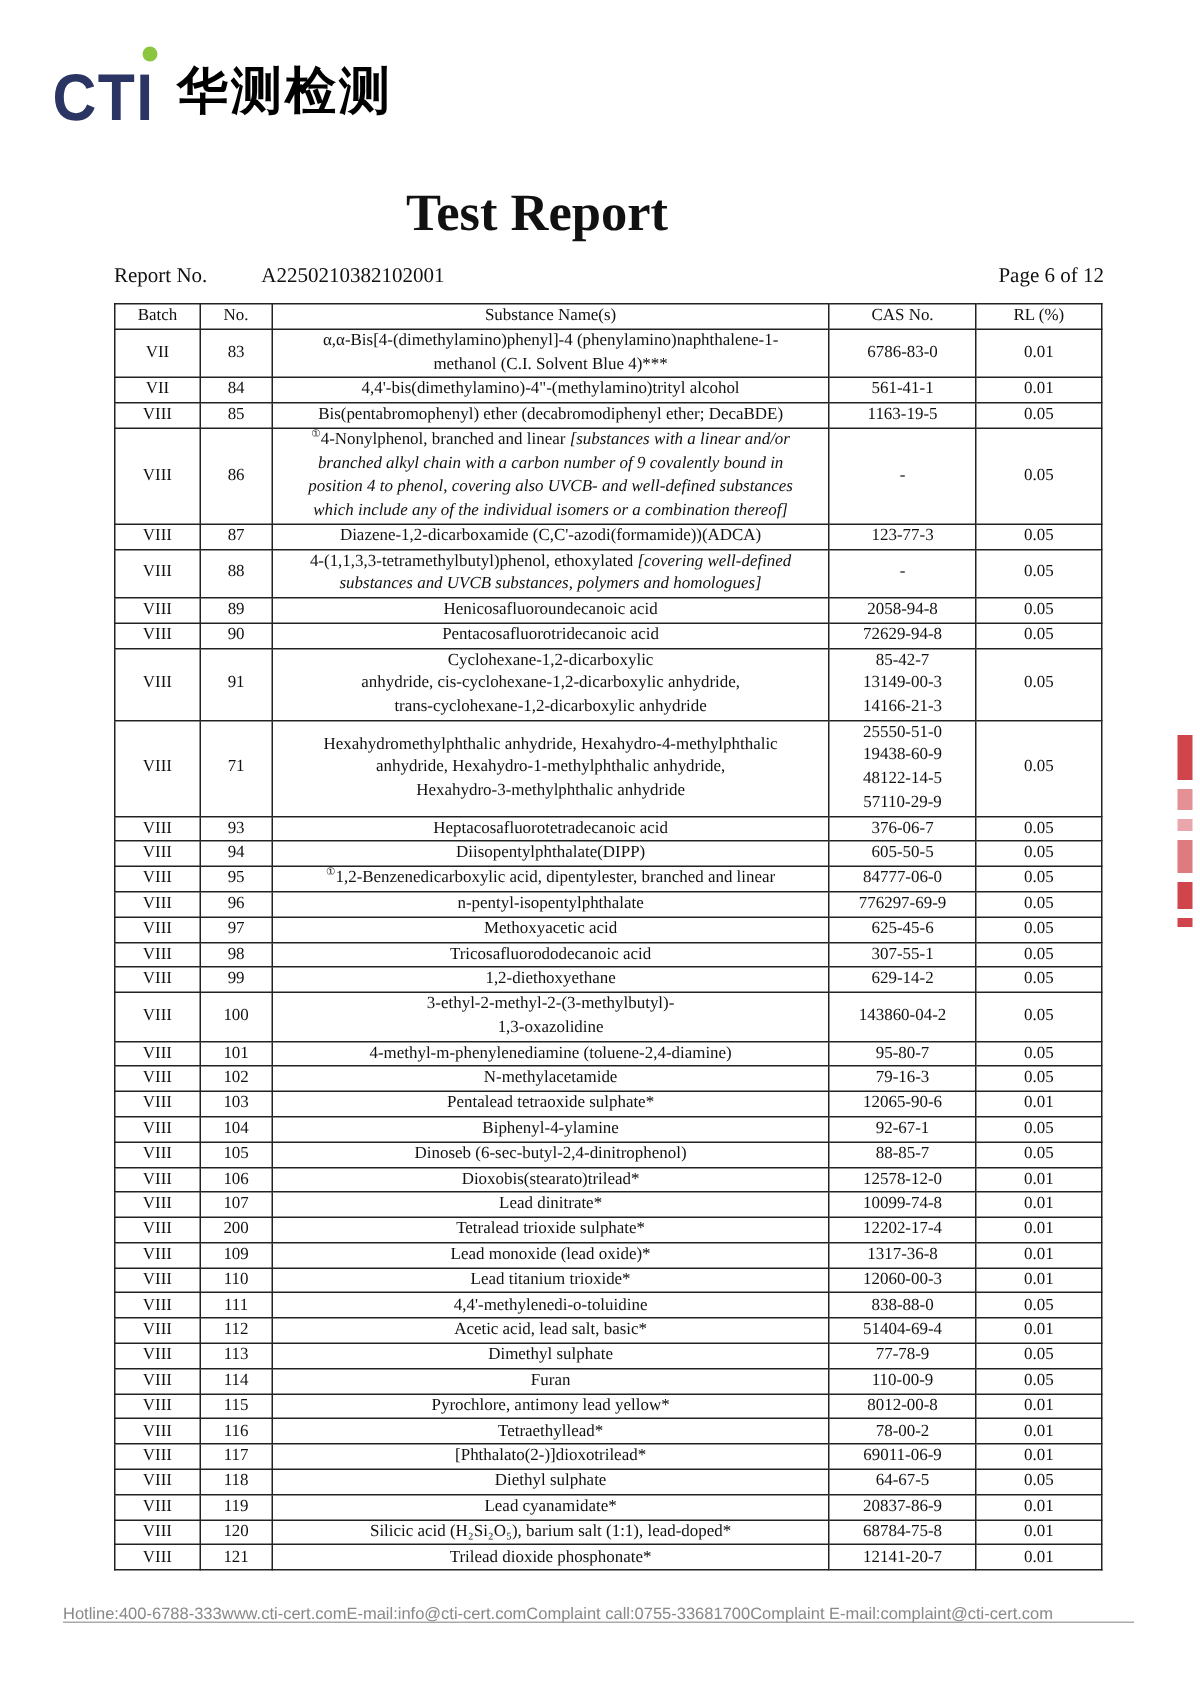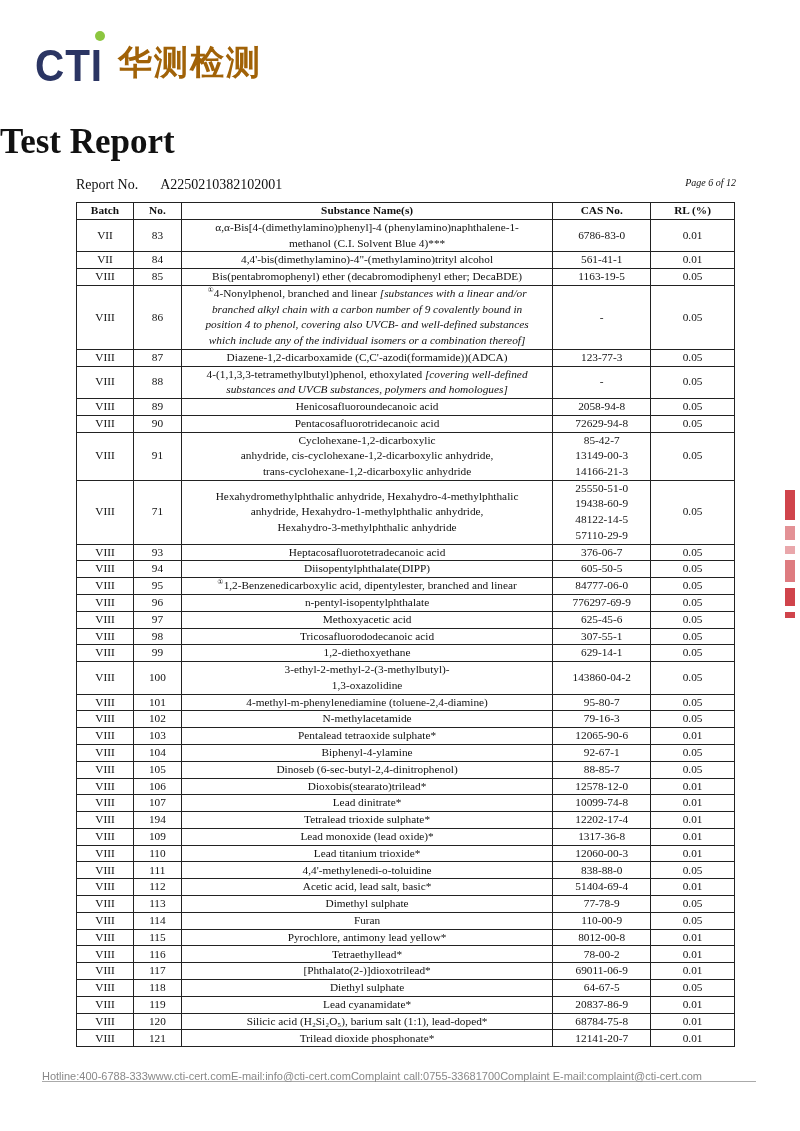--- a/index.html
+++ b/index.html
@@ -1,27 +1,27 @@
 <!DOCTYPE html>
 <html><head>
 <meta charset="utf-8">
 <style>
   html, body { margin:0; padding:0; background:#ffffff; }
   body { width:800px; height:1131px; position:relative; overflow:hidden; font-family:"Liberation Serif", serif; color:#111; }
   .logo { position:absolute; left:35px; top:38px; height:50px; display:flex; align-items:flex-end; }
   .logo-cti { font-family:"Liberation Sans", sans-serif; font-weight:bold; font-size:44px; color:#2b3563; letter-spacing:1px; line-height:44px; position:relative; transform:scaleX(0.92); transform-origin:left; }
   .logo-dot { position:absolute; left:95px; top:31px; width:10px; height:10px; border-radius:50%; background:#8cc63f; }
-  .logo-cn { position:absolute; left:118px; top:42px; font-family:Liberation Sans, sans-serif; font-weight:bold; font-size:34px; color:#a16207; letter-spacing:2px; line-height:40px; }
-  .title { position:absolute; left:0; width:716px; top:122px; font-family:"Liberation Serif", serif; font-weight:bold; font-size:35px; line-height:40px; }
+  .logo-cn { position:absolute; left:118px; top:42px; font-family:Liberation Serif, serif; font-weight:bold; font-size:34px; color:#000000; letter-spacing:2px; line-height:40px; }
+  .title { position:absolute; left:0; width:716px; top:122px; text-align:center; font-family:"Liberation Serif", serif; font-weight:bold; font-size:35px; line-height:40px; }
   .report-line { position:absolute; left:76px; top:177px; font-size:14px; }
-  .report-line .no { margin-left:22px; }
-  .page-line { position:absolute; right:64px; top:177px; font-size:10px;font-style:italic; }
+  .report-line .no { margin-left:36px; }
+  .page-line { position:absolute; right:64px; top:177px; font-size:14px; }
   table { position:absolute; left:76px; top:202px; width:659px; border-collapse:collapse; font-family:"Liberation Serif", serif; font-size:11.3px; }
   td, th { border:1px solid #222; text-align:center; vertical-align:middle; padding:0 4px; line-height:15.7px; }
-  th { font-weight:bold; height:16px; }
+  th { font-weight:normal; height:16px; }
   td { height:15.8px; }
   col.c1 { width:57px; } col.c2 { width:48px; } col.c3 { width:372px; } col.c4 { width:98px; } col.c5 { width:84px; }
   .sup { font-size:7px; vertical-align:super; line-height:0; }
   .it { font-style:italic; }
   .stamp { position:absolute; left:785px; top:490px; width:16px; height:150px; }
   .stamp span { display:block; width:10px; background:#c8232c; margin-bottom:6px; opacity:0.85; }
   .footer-rule { position:absolute; left:42px; top:1081px; width:714px; height:1px; background:#aaa; }
   .footer { position:absolute; left:42px; top:1070px; width:720px; font-family:"Liberation Sans", sans-serif; font-size:11px; color:#888; white-space:nowrap; display:flex; }
 </style>
 </head>
@@ -167,21 +167,21 @@
         <td>VIII</td>
         <td>98</td>
         <td><span>Tricosafluorododecanoic acid</span></td>
         <td><span>307-55-1</span></td>
         <td>0.05</td>
       </tr>
       <tr>
         <td>VIII</td>
         <td>99</td>
         <td><span>1,2-diethoxyethane</span></td>
-        <td><span>629-14-1</span></td>
+        <td><span>629-14-2</span></td>
         <td>0.05</td>
       </tr>
       <tr>
         <td>VIII</td>
         <td>100</td>
         <td><span>3-ethyl-2-methyl-2-(3-methylbutyl)-</span><br><span>1,3-oxazolidine</span></td>
         <td><span>143860-04-2</span></td>
         <td>0.05</td>
       </tr>
       <tr>
@@ -228,21 +228,21 @@
       </tr>
       <tr>
         <td>VIII</td>
         <td>107</td>
         <td><span>Lead dinitrate*</span></td>
         <td><span>10099-74-8</span></td>
         <td>0.01</td>
       </tr>
       <tr>
         <td>VIII</td>
-        <td>194</td>
+        <td>200</td>
         <td><span>Tetralead trioxide sulphate*</span></td>
         <td><span>12202-17-4</span></td>
         <td>0.01</td>
       </tr>
       <tr>
         <td>VIII</td>
         <td>109</td>
         <td><span>Lead monoxide (lead oxide)*</span></td>
         <td><span>1317-36-8</span></td>
         <td>0.01</td>

